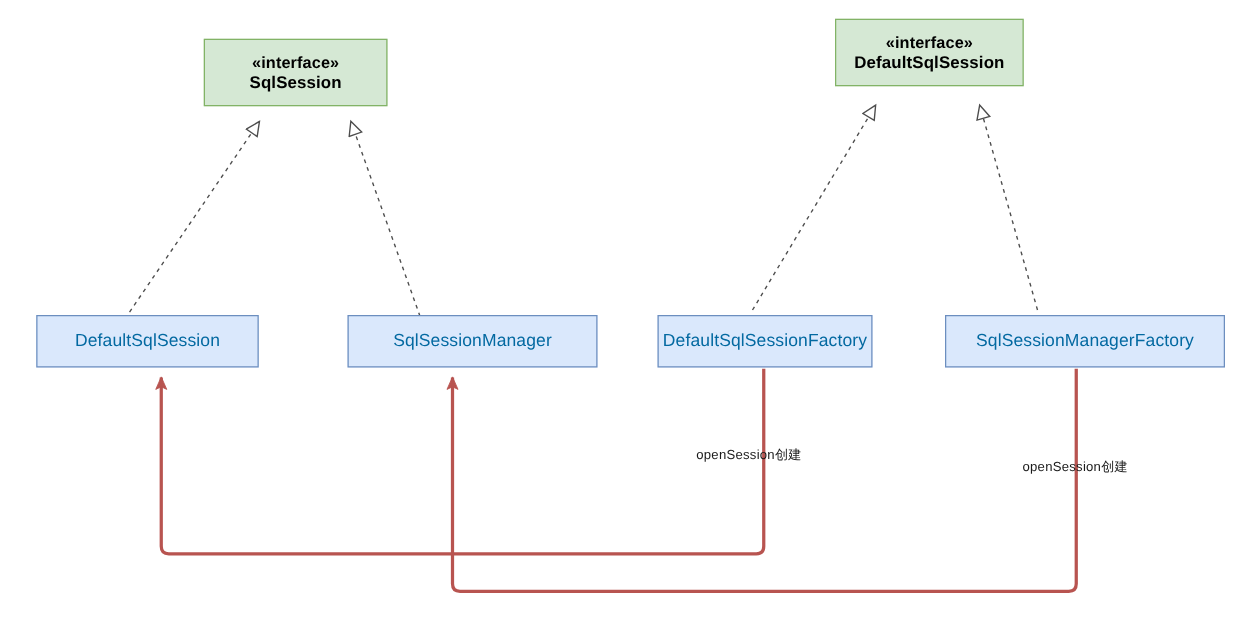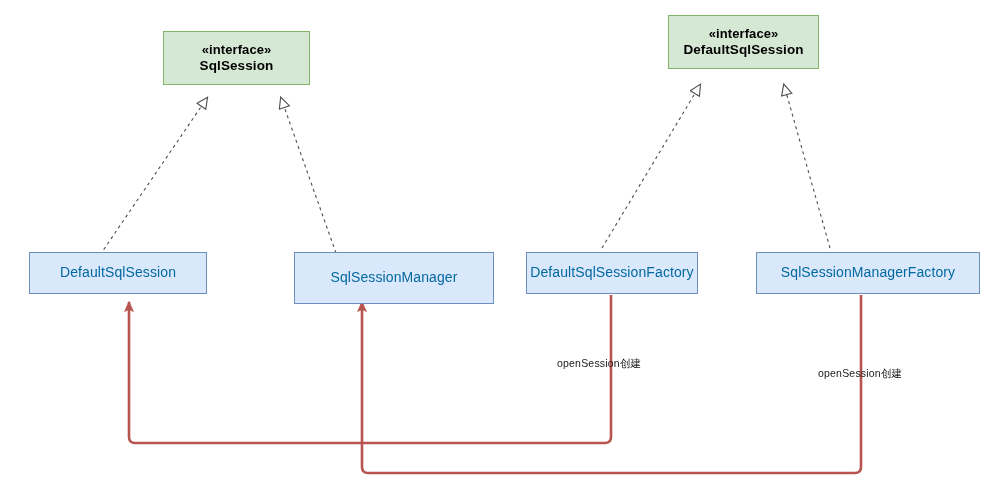--- a/index.html
+++ b/index.html
@@ -125,21 +125,21 @@
 
   <div class="node iface" style="left:668px; top:15px; width:151px; height:54px;">
     <div class="stereo">«interface»</div>
     <div class="nm">DefaultSqlSession</div>
   </div>
 
   <div class="node cls" style="left:15px; top:252px; width:178px; height:42px;">
     <div>DefaultSqlSession</div>
   </div>
 
-  <div class="node cls" style="left:280px; top:252px; width:200px; height:52px;">
+  <div class="node cls" style="left:264px; top:252px; width:200px; height:42px;">
     <div>SqlSessionManager</div>
   </div>
 
   <div class="node cls" style="left:512px; top:252px; width:172px; height:42px;">
     <div>DefaultSqlSessionFactory</div>
   </div>
 
   <div class="node cls" style="left:742px; top:252px; width:224px; height:42px;">
     <div>SqlSessionManagerFactory</div>
   </div>

